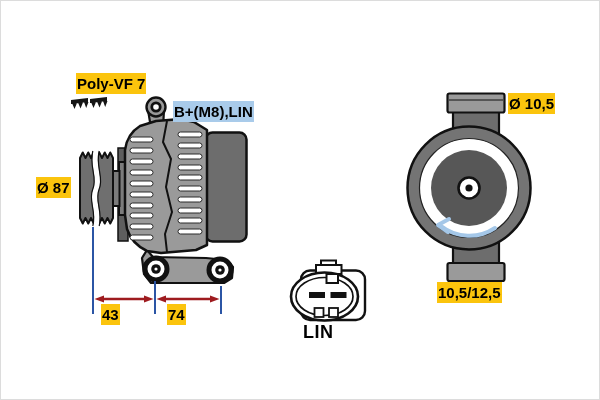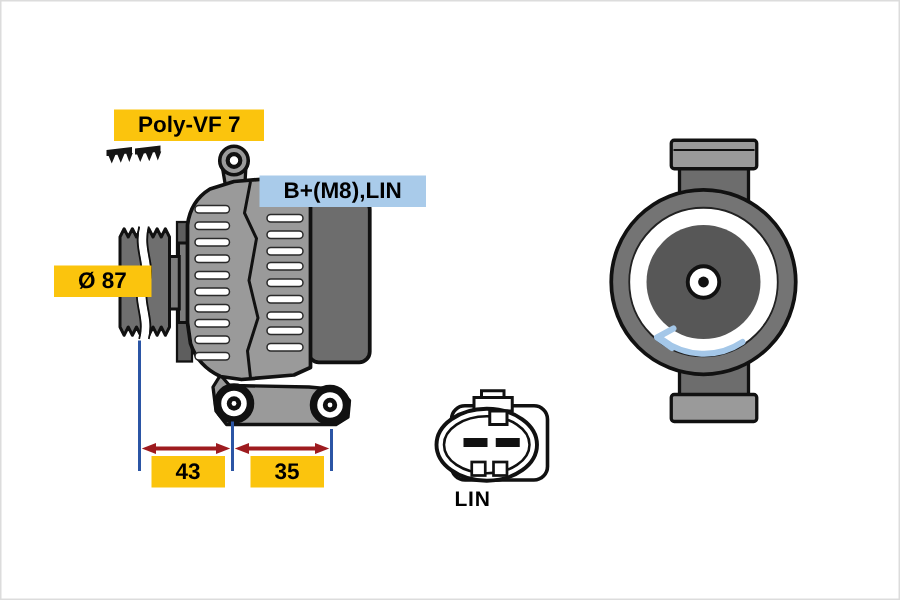--- a/index.html
+++ b/index.html
@@ -4,25 +4,25 @@
 <style>
   html,body{margin:0;padding:0;background:#fff;}
   .stage{
     position:relative;width:600px;height:400px;background:#fff;
     border:1px solid #dcdcdc;box-sizing:border-box;overflow:hidden;
     font-family:"Liberation Sans",sans-serif;
   }
   .stage svg{position:absolute;left:0;top:0;}
   .lbl{
     position:absolute;font-weight:bold;font-size:15px;line-height:19px;
-    color:#000;padding:1px 16px;white-space:nowrap;
+    color:#000;padding:1px 1px;white-space:nowrap;
   }
   .lbl.yellow{background:var(--highlight-yellow,#FBC40D);}
-  .lbl.blue{background:var(--highlight-blue,#A9CBEA);margin-top:16px;}
-  .lbl.plain{background:transparent;padding:0;font-size:14px;letter-spacing:.5px;}
+  .lbl.blue{background:var(--highlight-blue,#A9CBEA);}
+  .lbl.plain{background:transparent;padding:0;font-size:18px;letter-spacing:.5px;}
   
   .ol{stroke:var(--outline-black,#111);}
   .body-gray{fill:var(--housing-gray,#9A9A9A);}
   .mid-gray{fill:var(--shaft-gray,#7C7C7C);}
   .dark-gray{fill:var(--rear-housing-gray,#6D6D6D);}
   .pulley-gray{fill:var(--pulley-gray,#6F6F6F);}
   .ring-gray{fill:var(--front-ring-gray,#747474);}
   .rotor-gray{fill:var(--rotor-gray,#575757);}
   .dim-red{stroke:var(--dimension-red,#9E1B1F);}
   .dim-red-f{fill:var(--dimension-red,#9E1B1F);}
@@ -164,15 +164,17 @@
         <rect x="313.5" y="307" width="9" height="9"></rect>
         <rect x="328" y="307" width="9" height="9"></rect>
       </g>
     </g>
   </svg>
 
   <div class="lbl yellow" style="left:75px;top:72px">Poly-VF 7</div>
   <div class="lbl blue" style="left:172px;top:100px">B+(M8),LIN</div>
   <div class="lbl yellow" style="left:35px;top:176px">Ø 87</div>
   <div class="lbl yellow" style="left:100px;top:303px">43</div>
-  <div class="lbl yellow" style="left:166px;top:303px">35</div>
+  <div class="lbl yellow" style="left:166px;top:303px">74</div>
   <div class="lbl plain" style="left:302px;top:322px">LIN</div>
+  <div class="lbl yellow" style="left:507px;top:92px">Ø 10,5</div>
+  <div class="lbl yellow" style="left:436px;top:281px">10,5/12,5</div>
 </div>
 
 </body></html>

